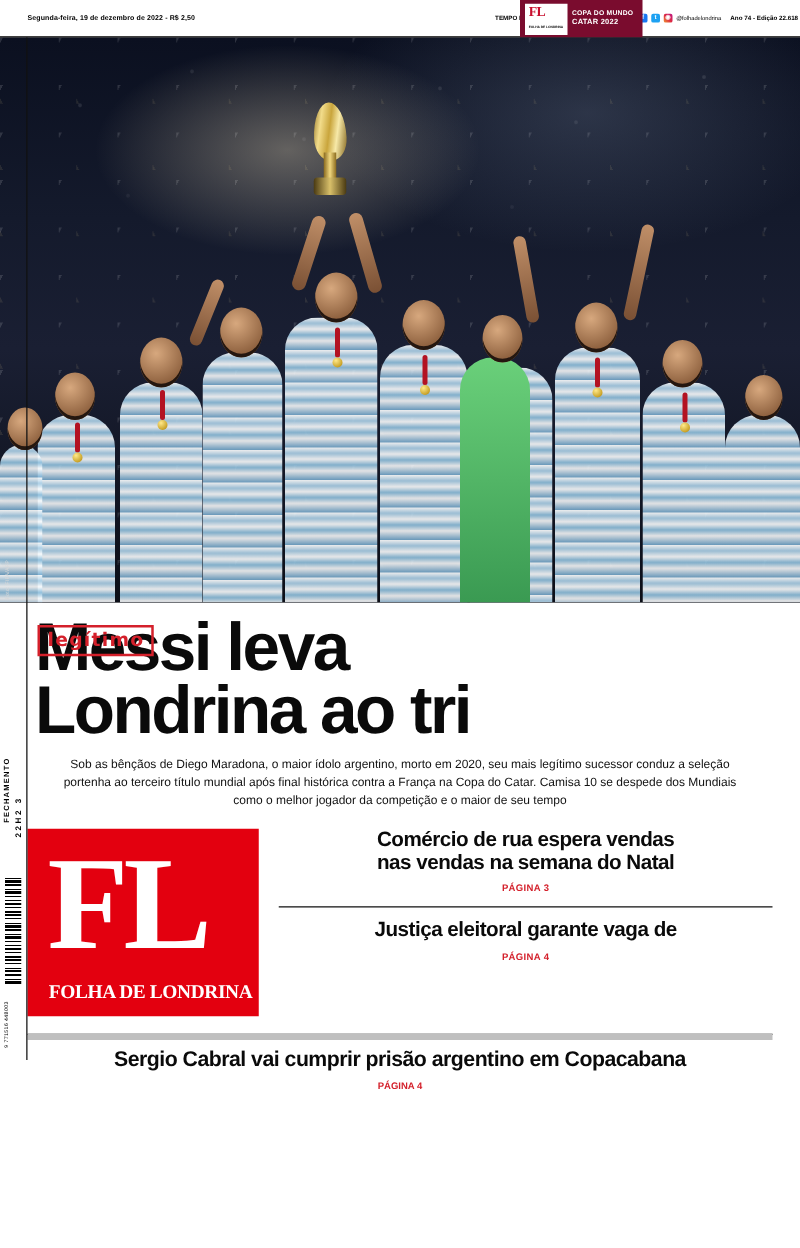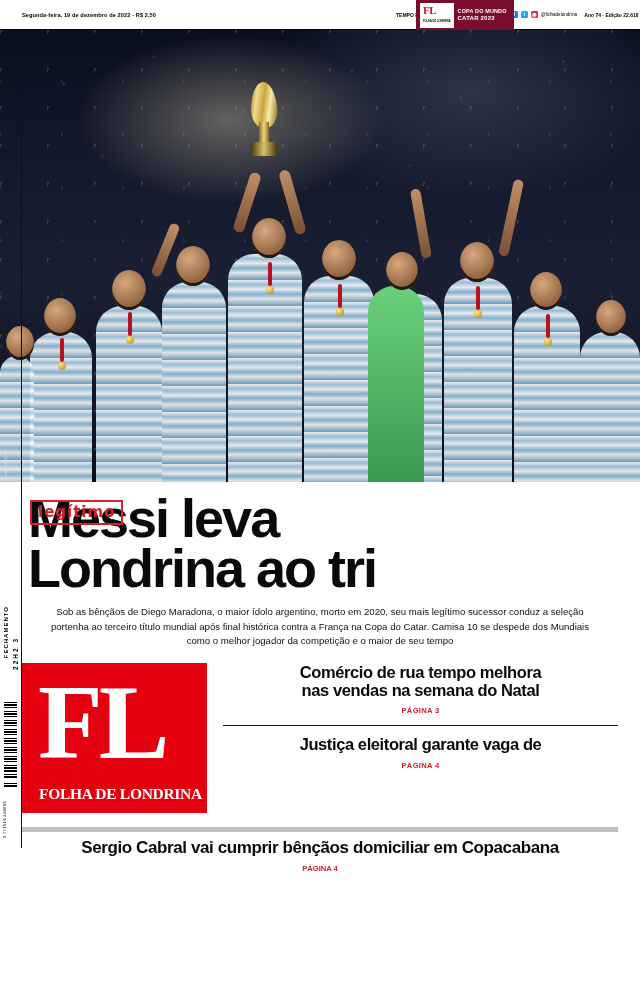--- a/index.html
+++ b/index.html
@@ -485,39 +485,39 @@
     <div class="logo-col">
       <div class="fl-logo">
         <div class="fl-letters">FL</div>
         <div class="fl-name">FOLHA DE LONDRINA</div>
       </div>
     </div>
 
     <div class="news-col">
       <div class="news-item">
         <div class="news-hl">
-          <span>Comércio de rua tempo melhora</span><br>
+          <span>Comércio de rua espera vendas</span><br>
           <span>nas vendas na semana do Natal</span>
         </div>
         <div class="news-page">PÁGINA 3</div>
       </div>
 
       <hr class="hr-thin">
 
       <div class="news-item">
         <div class="news-hl">
           <span>Justiça eleitoral garante vaga de</span><br>
         </div>
         <div class="news-page">PÁGINA 4</div>
       </div>
     </div>
   </div>
 
   <div class="bottom-strip">
-    <div class="bottom-hl">Sergio Cabral vai cumprir bênçãos domiciliar em Copacabana</div>
+    <div class="bottom-hl">Sergio Cabral vai cumprir prisão argentino em Copacabana</div>
     <div class="bottom-page">PÁGINA 4</div>
   </div>
 
   <div class="footer-rule"></div>
 
   <div class="spine">
     <div class="spine-label">FECHAMENTO</div>
     <div class="spine-code">22H2 3</div>
     <div class="barcode"></div>
     <div class="barcode-num">9 771516 448003</div>

